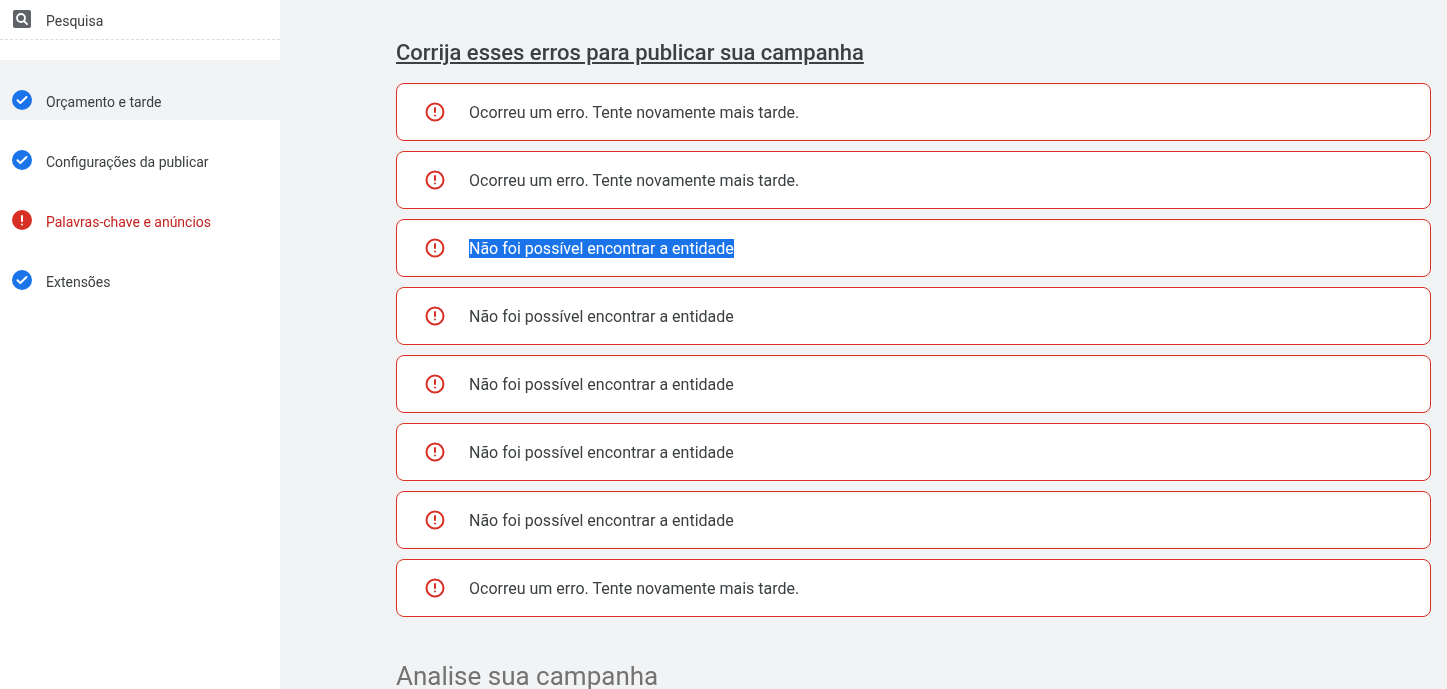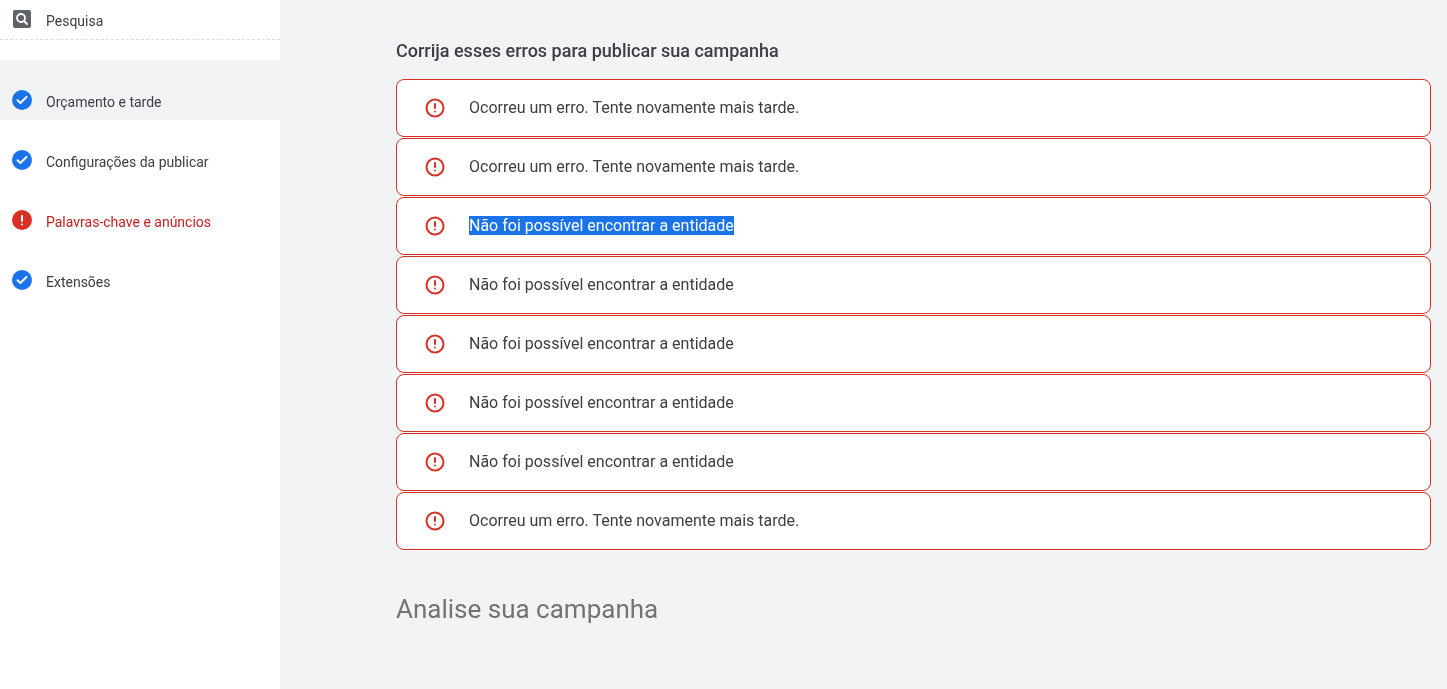--- a/index.html
+++ b/index.html
@@ -60,33 +60,34 @@
     }
     .sidebar-item.step {
       height: 60px;
     }
     .main {
       flex: 1;
       padding: 40px 16px 0 116px;
       overflow-y: auto;
     }
     .section-title {
-      font-size: 18px;
+      font-size: 22px;
       font-weight: 500;
       color: #3c4043;
       margin-bottom: 18px;
+      text-decoration: underline;
     }
     .error-card {
       background: #fff;
       border: 1px solid #d93025;
       border-radius: 8px;
       padding: 18px 28px;
-      margin-bottom: 1px;
-      display: flex;
-      align-items: flex-start;
+      margin-bottom: 10px;
+      display: flex;
+      align-items: center;
     }
     .error-icon {
       width: 20px;
       height: 20px;
       margin-right: 24px;
       flex-shrink: 0;
     }
     .error-text {
       font-size: 16px;
       color: #3c4043;

